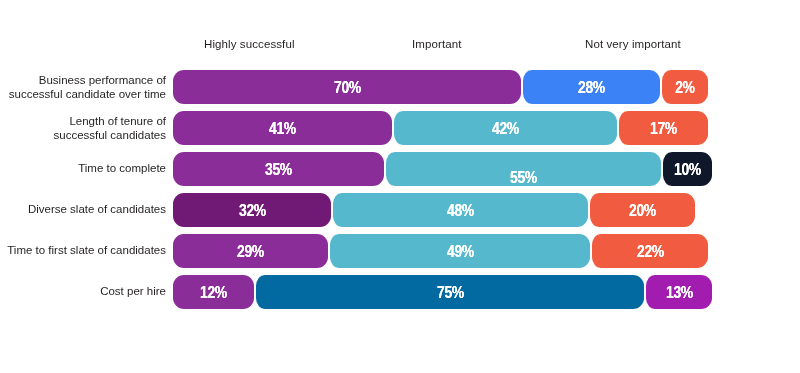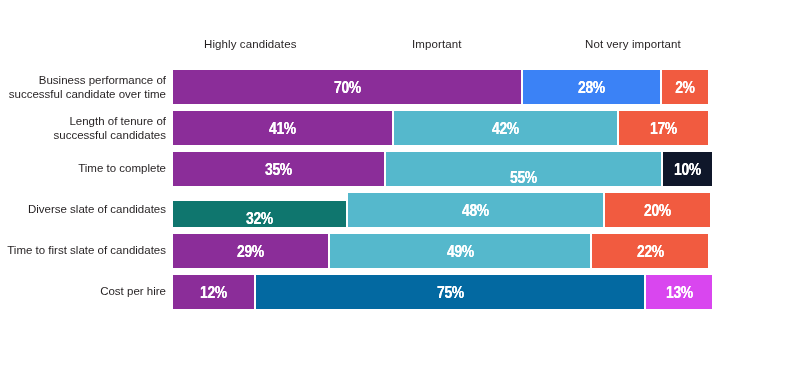--- a/index.html
+++ b/index.html
@@ -80,20 +80,21 @@
     flex-direction: row;
     overflow: hidden;
   }
   .seg {
     height: 34px;
     display: flex;
     align-items: center;
     justify-content: center;
     box-sizing: border-box;
     position: relative;
+    border-radius: 11px;
   }
   .seg + .seg {
     border-left: 2px solid #ffffff;
   }
   .seg-label {
     color: #ffffff;
     font-size: 17px;
     font-weight: bold;
     font-family: "Liberation Sans Narrow", "Liberation Sans", sans-serif;
     letter-spacing: -0.4px;
@@ -102,21 +103,21 @@
     line-height: 1;
     text-shadow: 0 0 0 #fff;
   }
 </style>
 </head>
 <body>
 
 <div id="chart-root">
 
   <div class="header-row">
-    <div class="col-header h0">Highly candidates</div>
+    <div class="col-header h0">Highly successful</div>
     <div class="col-header h1">Important</div>
     <div class="col-header h2">Not very important</div>
   </div>
 
   <div class="rows" id="rows-container">
       <div class="bar-row">
         <div class="row-label">
           <div>Business performance of</div>
           <div>successful candidate over time</div>
         </div>
@@ -163,21 +164,21 @@
           <div class="seg" style="width: 53.5px; background: #0f172a;">
             <span class="seg-label">10%</span>
           </div>
         </div>
       </div>
       <div class="bar-row">
         <div class="row-label">
           <div>Diverse slate of candidates</div>
         </div>
         <div class="bar-track">
-          <div class="seg" style="width: 173px; background: #0f766e; margin-top: 8px;">
+          <div class="seg" style="width: 158px; background: #701a75;">
             <span class="seg-label">32%</span>
           </div>
           <div class="seg" style="width: 256.8px; background: rgb(85, 184, 204);">
             <span class="seg-label">48%</span>
           </div>
           <div class="seg" style="width: 107px; background: rgb(241, 91, 64);">
             <span class="seg-label">20%</span>
           </div>
         </div>
       </div>
@@ -201,20 +202,20 @@
         <div class="row-label">
           <div>Cost per hire</div>
         </div>
         <div class="bar-track">
           <div class="seg" style="width: 83px; background: rgb(139, 45, 153);">
             <span class="seg-label">12%</span>
           </div>
           <div class="seg" style="width: 401.25px; background: #0369a1; align-items: center;">
             <span class="seg-label">75%</span>
           </div>
-          <div class="seg" style="width: 69.55px; background: #d946ef;">
+          <div class="seg" style="width: 69.55px; background: #a21caf;">
             <span class="seg-label">13%</span>
           </div>
         </div>
       </div>
     </div>
 
 </div>
 
 </body></html>

